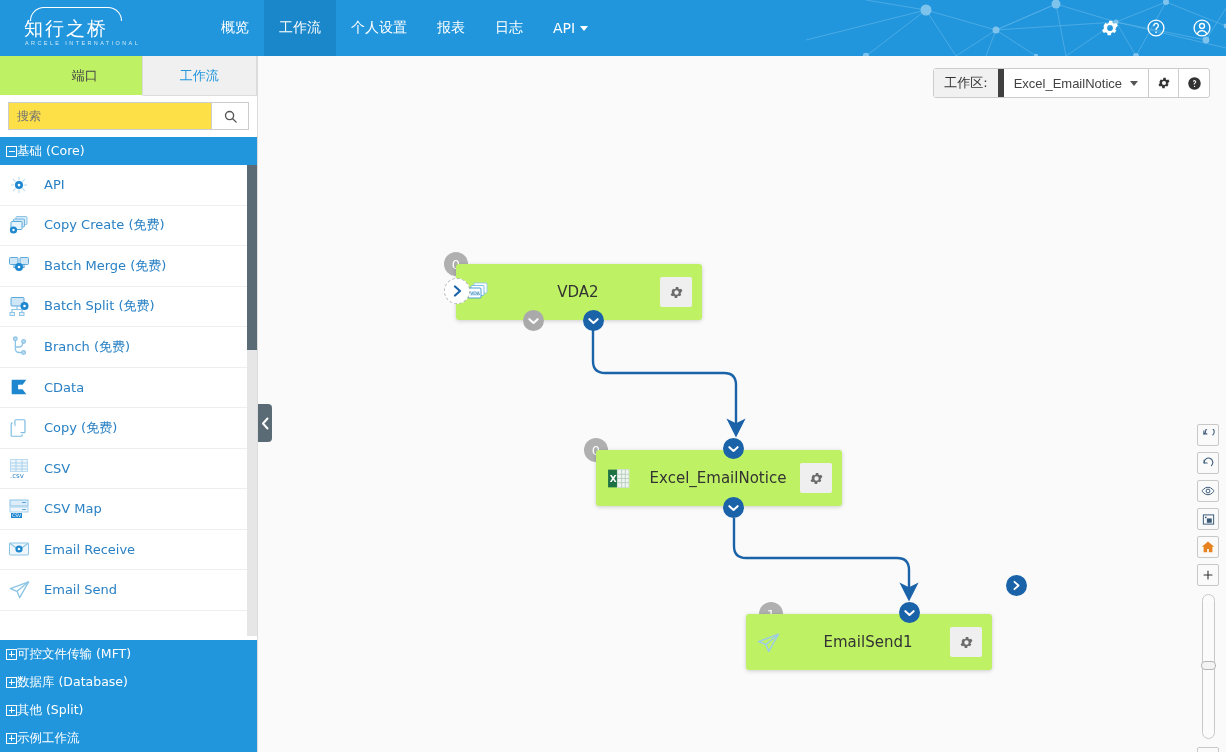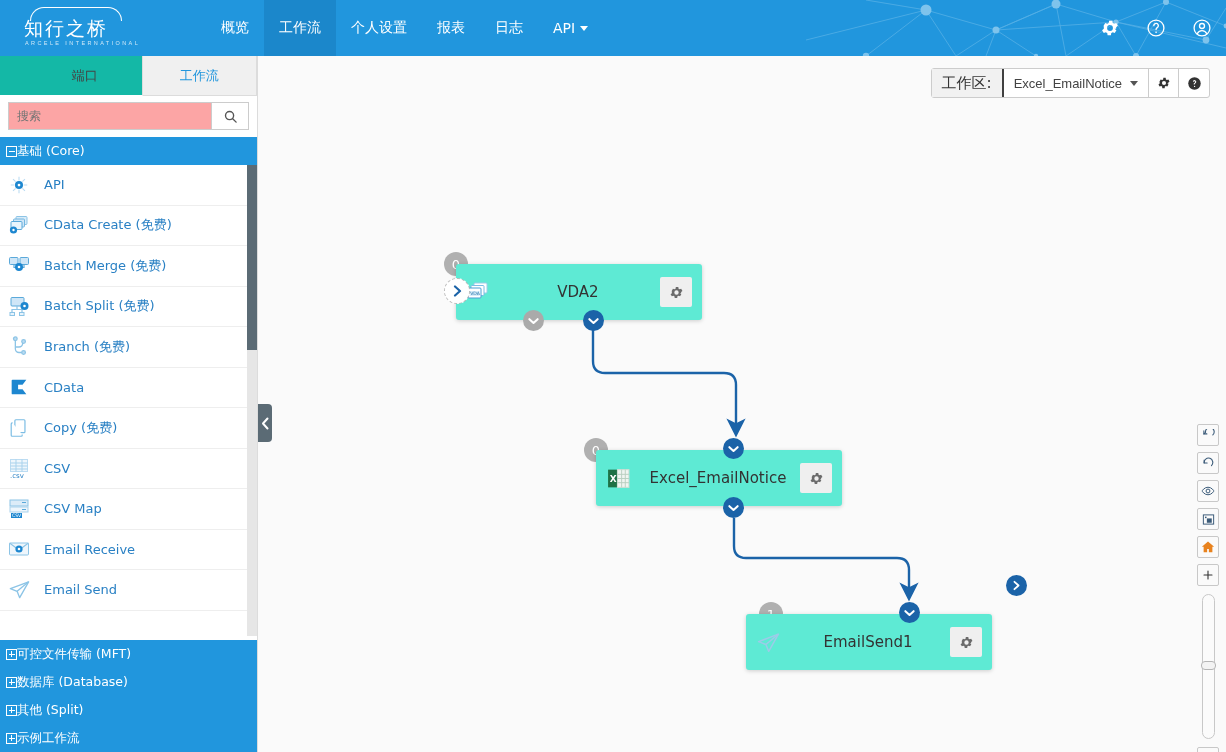--- a/index.html
+++ b/index.html
@@ -56,26 +56,26 @@
     position: absolute; left: 0; top: 56px; width: 258px; height: 696px;
     background: #ffffff; border-right: 1px solid #dcdcdc; overflow: hidden;
   }
   .tabs { display: flex; height: 40px; background: #f0f0f0; border-bottom: 1px solid #dcdcdc; }
   .tab {
     flex: 1; display: flex; align-items: center; justify-content: center;
     font-size: 13px; color: #2196dd; cursor: pointer;
     background: #f0f0f0; border-right: 1px solid #dcdcdc;
     font-family: "DejaVu Sans", sans-serif;
   }
-  .tab.active { background: #14b8a6; color: #444; border-bottom: 1px solid #fff; margin-bottom: -1px; padding-left: 28px; }
+  .tab.active { background: #bef264; color: #444; border-bottom: 1px solid #fff; margin-bottom: -1px; padding-left: 28px; }
   .searchrow { height: 41px; padding: 6px 8px; display: flex; }
   .searchbox {
     flex: 1; height: 28px; border: 1px solid #ccc; border-right: none;
     padding: 12px 8px; font-size: 12px; color: #666; outline: none;
-    font-family: "DejaVu Sans", sans-serif; background: #fca5a5;
+    font-family: "DejaVu Sans", sans-serif; background: #fde047;
   }
   .searchbtn {
     width: 38px; height: 28px; border: 1px solid #ccc; background: #fff;
     display: flex; align-items: center; justify-content: center; cursor: pointer;
   }
   .cat {
     height: 28px; background: #2196dd; color: #fff; display: flex; align-items: center;
     padding-left: 6px; font-size: 12.5px; cursor: pointer; 
     font-family: "DejaVu Sans", sans-serif;
   }
@@ -110,41 +110,41 @@
   
   .canvas {
     position: absolute; left: 258px; top: 56px; width: 968px; height: 696px;
     background: #fafafa; overflow: hidden;
   }
   .wsbar {
     position: absolute; right: 16px; top: 12px; height: 30px;
     display: flex; align-items: stretch; border: 1px solid #ccc; background: #fff; border-radius: 3px; z-index: 15;
   }
   .ws-label {
-    display: flex; align-items: center; padding: 0 10px; font-size: 15px; color: #333;
-    background: #f1f1f1; border-right: 2px solid #404040;
+    display: flex; align-items: center; padding: 0 10px; font-size: 13px; color: #333;
+    background: #f1f1f1; border-right: 6px solid #404040;
     font-family: "DejaVu Sans", sans-serif;
   }
   .ws-sel {
     display: flex; align-items: center; gap: 8px; padding: 0 10px; font-size: 13px;
     color: #444; cursor: pointer; border-right: 1px solid #ccc; white-space: nowrap;
   }
   .caret-dk {
     border-left: 4px solid transparent; border-right: 4px solid transparent;
     border-top: 5px solid #555;
   }
   .ws-btn {
     width: 30px; display: flex; align-items: center; justify-content: center;
     cursor: pointer; border-right: 1px solid #ccc;
   }
   .ws-btn:last-child { border-right: none; }
 
   
   .node {
-    position: absolute; height: 56px; background: #5eead4; border-radius: 3px;
+    position: absolute; height: 56px; background: #bef264; border-radius: 3px;
     box-shadow: 0 1px 4px rgba(0,0,0,.18); display: flex; align-items: center;
     z-index: 6; cursor: move;
   }
   .node-ico { width: 44px; display: flex; align-items: center; justify-content: center; flex: none; }
   .node-title {
     flex: 1; text-align: center; font-size: 15px; color: #333;
     font-family: "DejaVu Sans", sans-serif; padding-right: 4px;
   }
   .node-gear {
     width: 32px; height: 30px; margin-right: 10px; background: #efefef; border-radius: 2px;
@@ -308,21 +308,21 @@
     <div class="item">
       <span class="ico">
         <svg width="24" height="24" viewBox="0 0 24 24">
           <rect x="9" y="3.5" width="11" height="8" rx="1" fill="#d8ecf9" stroke="#8cc4e6"></rect>
           <rect x="6.5" y="6" width="11" height="8" rx="1" fill="#cfe6f7" stroke="#74b6e0"></rect>
           <rect x="4" y="8.5" width="11" height="8" rx="1" fill="#e8f4fc" stroke="#5aa9da"></rect>
           <circle cx="6.5" cy="17" r="3.6" fill="#1d87d0"></circle>
             <circle cx="6.5" cy="17" r="1.2" fill="#fff"></circle>
         </svg>
       </span>
-      <span>CData Create (免费)</span>
+      <span>Copy Create (免费)</span>
     </div>
 
     <div class="item">
       <span class="ico">
         <svg width="24" height="24" viewBox="0 0 24 24">
           <rect x="2.5" y="3.5" width="8.5" height="7" rx="1" fill="#cfe6f7" stroke="#5aa9da"></rect>
           <rect x="13" y="3.5" width="8.5" height="7" rx="1" fill="#cfe6f7" stroke="#5aa9da"></rect>
           <path d="M7 10.5v3h10v-3M12 13.5v3" stroke="#5aa9da" fill="none" stroke-width="1.2"></path>
           <circle cx="12" cy="13" r="4" fill="#1d87d0"></circle>
             <circle cx="12" cy="13" r="1.3" fill="#fff"></circle>

